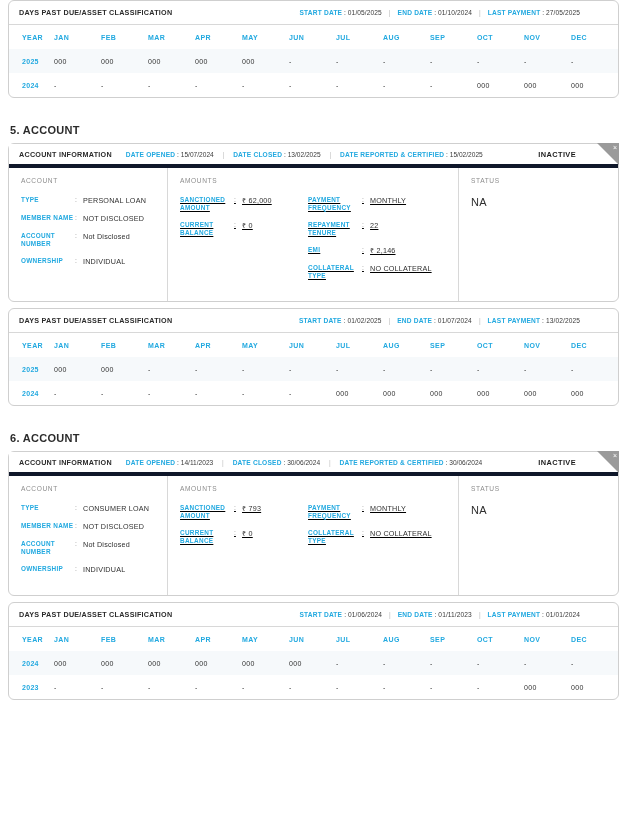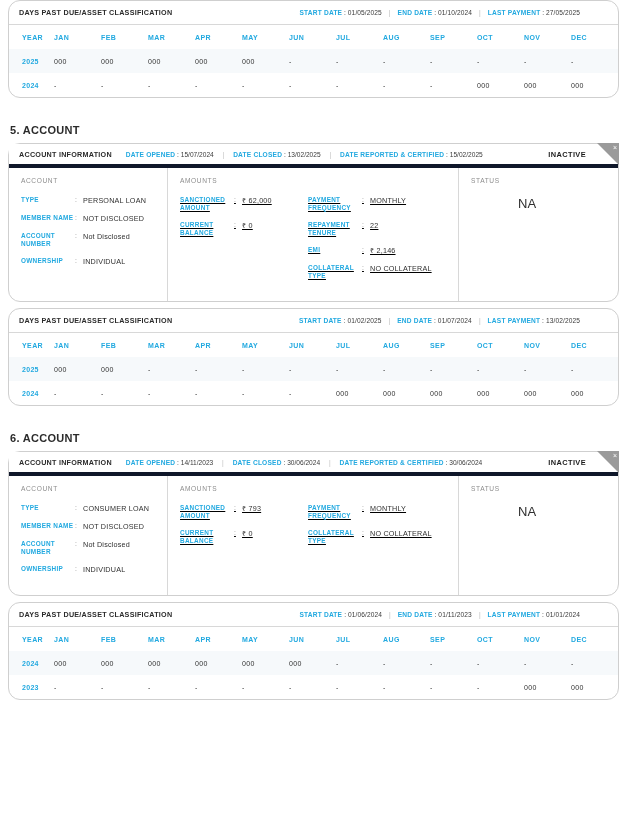--- a/index.html
+++ b/index.html
@@ -9,21 +9,21 @@
     width: 627px; height: 832px;
     font-family: "Liberation Sans", sans-serif;
     -webkit-font-smoothing: antialiased;
   }
   .page { width: 627px; height: 832px; position: relative; padding: 0 8px; }
 
   
   .card {
     border: 1px solid #cfcfcf;
     background: #fff;
-    border-radius: 12px;
+    border-radius: 6px;
     position: relative;
   }
 
   
   .dpd { margin: 0; }
   .dpd-head {
     height: 24px;
     display: flex;
     align-items: center;
     padding: 0 10px;
@@ -113,21 +113,21 @@
   .acct-head .meta {
     margin-left: 14px;
     font-size: 6.6px;
     color: #3a3a3a;
     white-space: nowrap;
   }
   .acct-head .meta .lbl { color: #22a9e0; font-weight: bold; letter-spacing: .2px; }
   .acct-head .meta .sep { color: #bdbdbd; margin: 0 7px; }
   .status-word {
     position: absolute;
-    right: 32px; top: 50%;
+    right: 42px; top: 50%;
     transform: translateY(-50%);
     font-size: 7.4px;
     font-weight: bold;
     color: #1c1c1c;
     letter-spacing: .4px;
   }
   .corner {
     position: absolute;
     top: -1px; right: -1px;
     width: 22px; height: 22px;
@@ -171,21 +171,21 @@
   }
   .kv .c { color: #8f8f8f; font-size: 6.8px; width: 8px; flex: 0 0 8px; }
   .kv .v {
     color: #2f2f2f;
     font-size: 7.2px;
     letter-spacing: .2px;
   }
   .amt-wrap { display: flex; text-decoration: underline; }
   .amt-col-a { width: 128px; }
   .amt-col-b { width: 150px; }
-  .status-val { font-size: 13px; color: #2f2f2f; letter-spacing: .2px; margin-left: 47px; }
+  .status-val { font-size: 11px; color: #2f2f2f; letter-spacing: .2px; }
 
   .sec-block { margin-bottom: 0; }
   .gap-lg { height: 26px; }
   .gap-sm { height: 6px; }
 </style>
 </head>
 <body>
 
 <div class="page">
 

